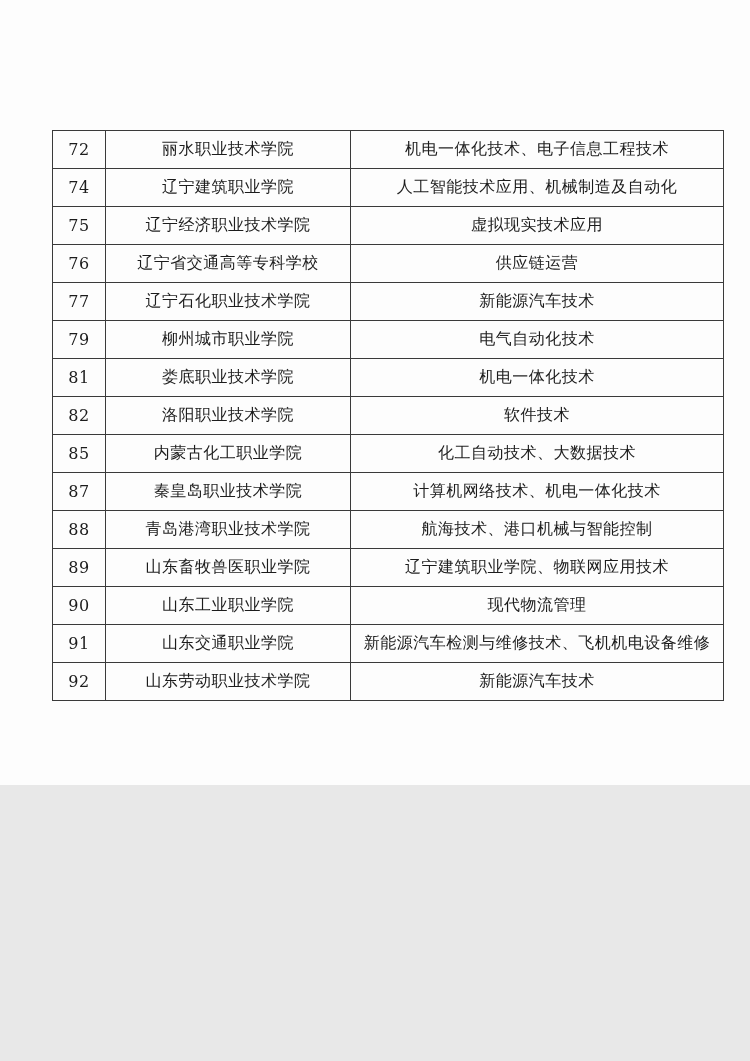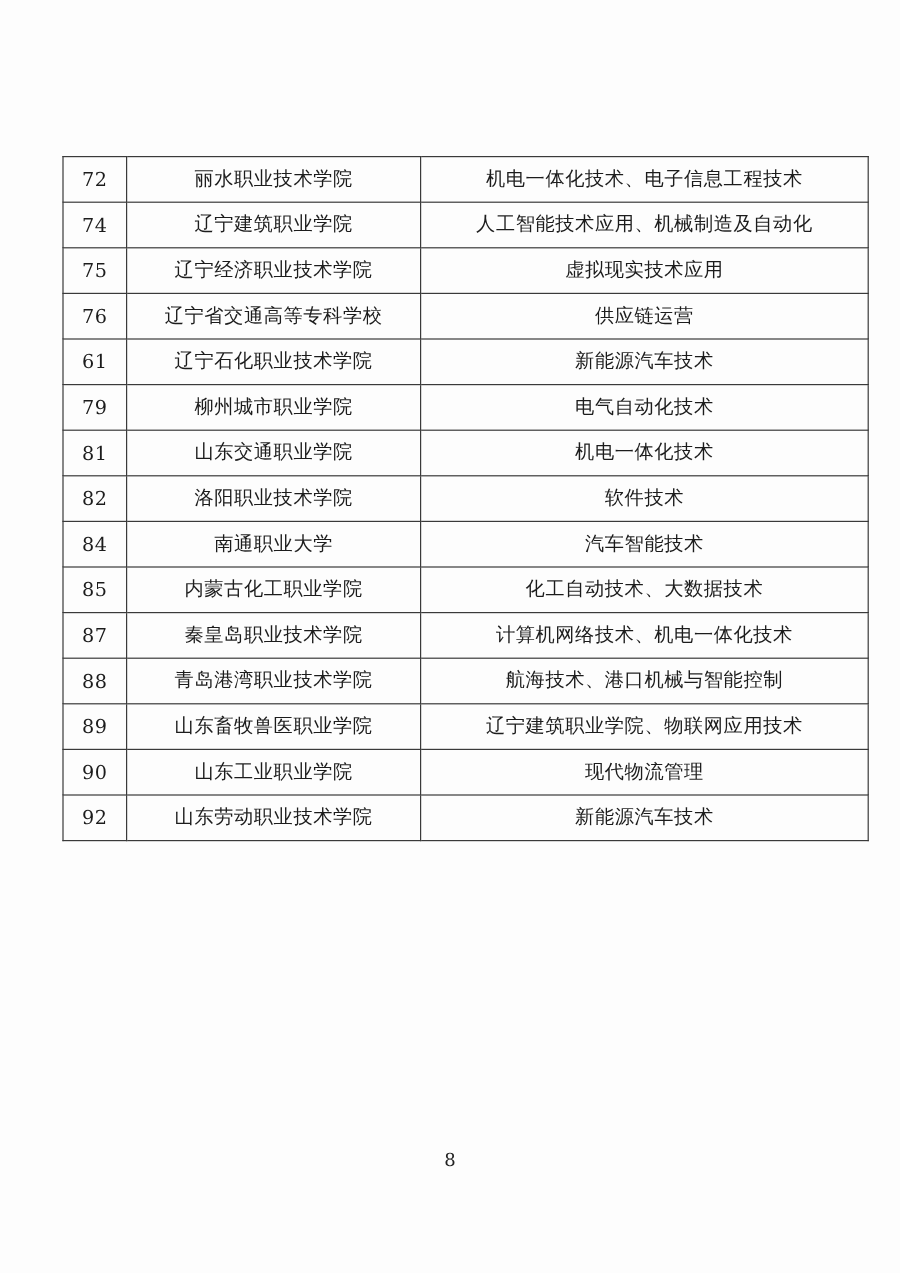--- a/index.html
+++ b/index.html
@@ -3,21 +3,21 @@
 <meta charset="utf-8">
 <style>
   * { margin: 0; padding: 0; box-sizing: border-box; }
   html, body {
     background: #e8e8e8;
     font-family: "DejaVu Serif", "Liberation Serif", serif;
   }
   .page {
     position: relative;
     width: 750px;
-    height: 1061px;
+    height: 785px;
     margin: 0 auto;
     background: #fdfdfd;
     overflow: hidden;
     color: #1c1c1c;
   }
   .doc-table {
     position: absolute;
     left: 52px;
     top: 130px;
     width: 671px;
@@ -76,43 +76,38 @@
     <td class="cell-no">75</td>
     <td>辽宁经济职业技术学院</td>
     <td>虚拟现实技术应用</td>
   </tr>
         <tr>
     <td class="cell-no">76</td>
     <td>辽宁省交通高等专科学校</td>
     <td>供应链运营</td>
   </tr>
         <tr>
-    <td class="cell-no">61</td>
+    <td class="cell-no">77</td>
     <td>辽宁石化职业技术学院</td>
     <td>新能源汽车技术</td>
   </tr>
         <tr>
     <td class="cell-no">79</td>
     <td>柳州城市职业学院</td>
     <td>电气自动化技术</td>
   </tr>
         <tr>
     <td class="cell-no">81</td>
-    <td>山东交通职业学院</td>
+    <td>娄底职业技术学院</td>
     <td>机电一体化技术</td>
   </tr>
         <tr>
     <td class="cell-no">82</td>
     <td>洛阳职业技术学院</td>
     <td>软件技术</td>
-  </tr>
-        <tr>
-    <td class="cell-no">84</td>
-    <td>南通职业大学</td>
-    <td>汽车智能技术</td>
   </tr>
         <tr>
     <td class="cell-no">85</td>
     <td>内蒙古化工职业学院</td>
     <td>化工自动技术、大数据技术</td>
   </tr>
         <tr>
     <td class="cell-no">87</td>
     <td>秦皇岛职业技术学院</td>
     <td>计算机网络技术、机电一体化技术</td>
@@ -126,20 +121,25 @@
     <td class="cell-no">89</td>
     <td>山东畜牧兽医职业学院</td>
     <td>辽宁建筑职业学院、物联网应用技术</td>
   </tr>
         <tr>
     <td class="cell-no">90</td>
     <td>山东工业职业学院</td>
     <td>现代物流管理</td>
   </tr>
         <tr>
+    <td class="cell-no">91</td>
+    <td>山东交通职业学院</td>
+    <td>新能源汽车检测与维修技术、飞机机电设备维修</td>
+  </tr>
+        <tr>
     <td class="cell-no">92</td>
     <td>山东劳动职业技术学院</td>
     <td>新能源汽车技术</td>
   </tr>
       </tbody>
   </table>
 
   <div class="page-number">8</div>
 
 </div>

